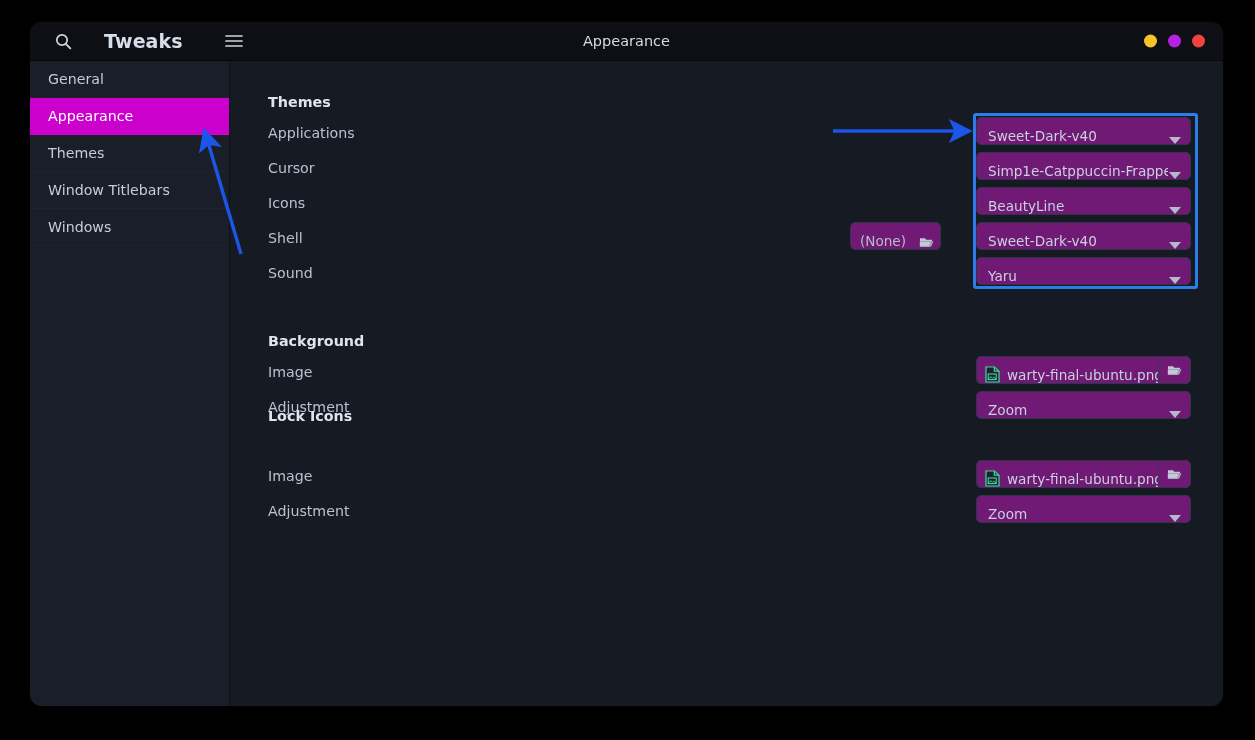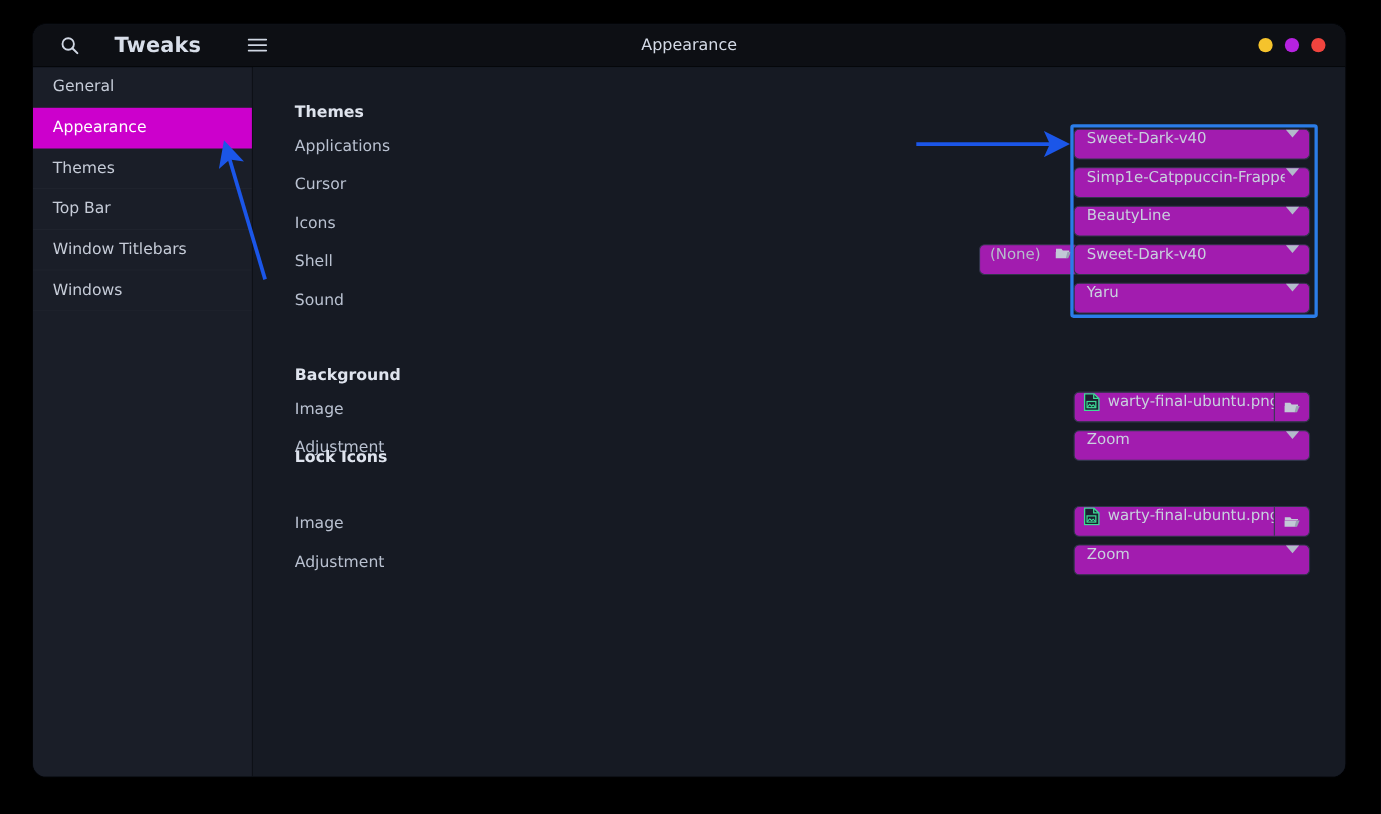--- a/index.html
+++ b/index.html
@@ -78,24 +78,24 @@
   }
   .row-label {
     position:absolute;
     color:#b9c1d0; font-size:14.2px;
   }
 
   
   .ctl {
     position:absolute;
     height:28px;
-    background:#a21caf;
+    background:#701a75;
     border:1px solid #30354a;
     border-radius:5px;
-    display:flex; align-items:flex-start;
+    display:flex; align-items:flex-end;
     cursor:pointer;
   }
   .ctl .val {
     flex:1; color:#c9d0de; font-size:13.6px;
     padding-left:11px; white-space:nowrap; overflow:hidden;
   }
   .caret {
     width:22px; display:flex; align-items:center; justify-content:center;
     padding-right:8px;
   }
@@ -166,23 +166,20 @@
         <div class="side-item">
             <span>General</span>
           </div>
         <div class="side-item active" style="background: rgb(204, 0, 204);">
             <span>Appearance</span>
           </div>
         <div class="side-item">
             <span>Themes</span>
           </div>
         <div class="side-item">
-            <span>Top Bar</span>
-          </div>
-        <div class="side-item">
             <span>Window Titlebars</span>
           </div>
         <div class="side-item">
             <span>Windows</span>
           </div>
       </div>
 
       <div class="content">
 
         <div class="section-title" style="left:38px; top:33px;">Themes</div>
@@ -205,21 +202,21 @@
 
         <div class="row-label" style="left:38px; top:134px;">Icons</div>
         <div class="ctl" style="left:746px; top:126px; width:215px;">
           <span class="val">BeautyLine</span>
           <span class="caret">
               <i></i>
             </span>
         </div>
 
         <div class="row-label" style="left:38px; top:169px;">Shell</div>
-        <div class="ctl none-btn" style="left:660px; top:161px; width:91px;">
+        <div class="ctl none-btn" style="left:620px; top:161px; width:91px;">
           <span class="val">(None)</span>
           <span class="openicon">
             <svg width="15" height="14" viewBox="0 0 15 14">
               <path d="M1 3.2h5l1.2 1.6H13v1.2H1z" fill="#c2c9d6"></path>
               <path d="M0.8 6.2h11.6l-1.9 5.6H0.8z" fill="#c2c9d6"></path>
               <path d="M11.4 6.2h3.1l-2.4 5.6H9.9z" fill="#9aa3b4"></path>
             </svg>
           </span>
         </div>
         <div class="ctl" style="left:746px; top:161px; width:215px;">

